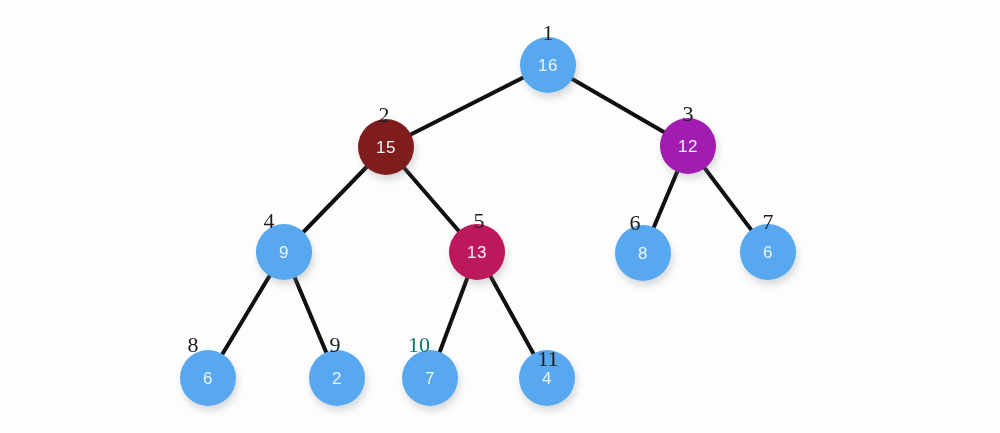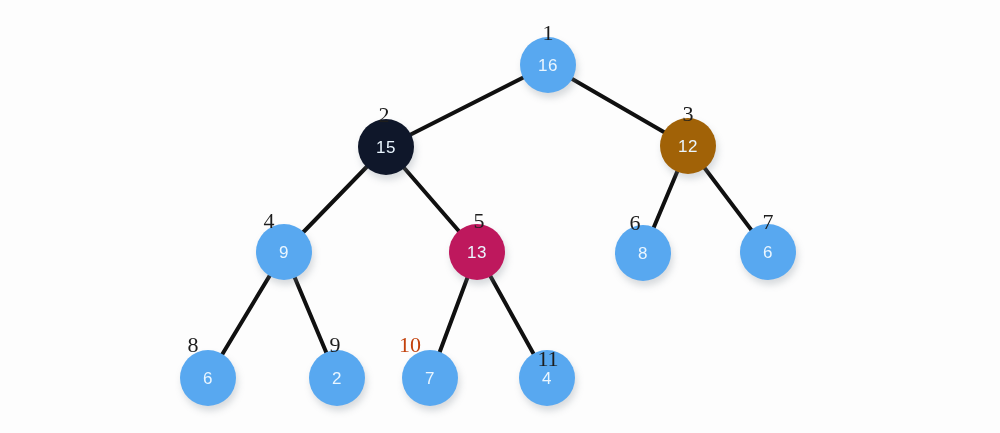--- a/index.html
+++ b/index.html
@@ -63,25 +63,25 @@
       <line x1="284" y1="252" x2="208" y2="378" stroke="#101010" stroke-width="4" stroke-linecap="round"></line>
       <line x1="284" y1="252" x2="337" y2="378" stroke="#101010" stroke-width="4" stroke-linecap="round"></line>
       <line x1="477" y1="252" x2="430" y2="378" stroke="#101010" stroke-width="4" stroke-linecap="round"></line>
       <line x1="477" y1="252" x2="547" y2="378" stroke="#101010" stroke-width="4" stroke-linecap="round"></line>
     </svg>
   <div id="node-layer">
       <div class="tree-node" style="left: 520px; top: 37px; width: 56px; height: 56px; background: rgb(88, 168, 240);">
         <span class="node-value" style="font-size: 17px; color: rgb(234, 246, 255);">16</span>
       </div>
       <span class="node-index" style="font-size: 22px; color: rgb(29, 29, 29); left: 548px; top: 22px; transform: translateX(-50%);">1</span>
-      <div class="tree-node" style="left: 358px; top: 119px; width: 56px; height: 56px; background: #0f172a; justify-content: center;">
+      <div class="tree-node" style="left: 358px; top: 119px; width: 56px; height: 56px; background: #7f1d1d; justify-content: center;">
         <span class="node-value" style="font-size: 17px; color: rgb(234, 246, 255);">15</span>
       </div>
       <span class="node-index" style="font-size: 22px; color: rgb(29, 29, 29); left: 384px; top: 104px; transform: translateX(-50%);">2</span>
-      <div class="tree-node" style="left: 660px; top: 118px; width: 56px; height: 56px; background: #a16207; align-items: center;">
+      <div class="tree-node" style="left: 660px; top: 118px; width: 56px; height: 56px; background: #a21caf; align-items: center;">
         <span class="node-value" style="font-size: 17px; color: rgb(234, 246, 255);">12</span>
       </div>
       <span class="node-index" style="font-size: 22px; color: rgb(29, 29, 29); left: 688px; top: 103px; transform: translateX(-50%);">3</span>
       <div class="tree-node" style="left: 256px; top: 224px; width: 56px; height: 56px; background: rgb(88, 168, 240);">
         <span class="node-value" style="font-size: 17px; color: rgb(234, 246, 255);">9</span>
       </div>
       <span class="node-index" style="font-size: 22px; color: rgb(29, 29, 29); left: 269px; top: 210px; transform: translateX(-50%);">4</span>
       <div class="tree-node" style="left: 449px; top: 224px; width: 56px; height: 56px; background: #be185d;">
         <span class="node-value" style="font-size: 17px; color: rgb(234, 246, 255);">13</span>
       </div>
@@ -98,19 +98,19 @@
         <span class="node-value" style="font-size: 17px; color: rgb(234, 246, 255);">6</span>
       </div>
       <span class="node-index" style="font-size: 22px; color: rgb(29, 29, 29); left: 193px; top: 334px; transform: translateX(-50%);">8</span>
       <div class="tree-node" style="left: 309px; top: 350px; width: 56px; height: 56px; background: rgb(88, 168, 240);">
         <span class="node-value" style="font-size: 17px; color: rgb(234, 246, 255);">2</span>
       </div>
       <span class="node-index" style="font-size: 22px; color: rgb(29, 29, 29); left: 335px; top: 334px; transform: translateX(-50%);">9</span>
       <div class="tree-node" style="left: 402px; top: 350px; width: 56px; height: 56px; background: rgb(88, 168, 240);">
         <span class="node-value" style="font-size: 17px; color: rgb(234, 246, 255);">7</span>
       </div>
-      <span class="node-index" style="font-size: 22px; color: #c2410c; left: 410px; top: 334px; transform: translateX(-50%);">10</span>
+      <span class="node-index" style="font-size: 22px; color: #0f766e; left: 419px; top: 334px; transform: translateX(-50%);">10</span>
       <div class="tree-node" style="left: 519px; top: 350px; width: 56px; height: 56px; background: rgb(88, 168, 240);">
         <span class="node-value" style="font-size: 17px; color: rgb(234, 246, 255);">4</span>
       </div>
       <span class="node-index" style="font-size: 22px; color: rgb(29, 29, 29); left: 548px; top: 348px; transform: translateX(-50%);">11</span>
     </div>
 </div>
 
 </body></html>

